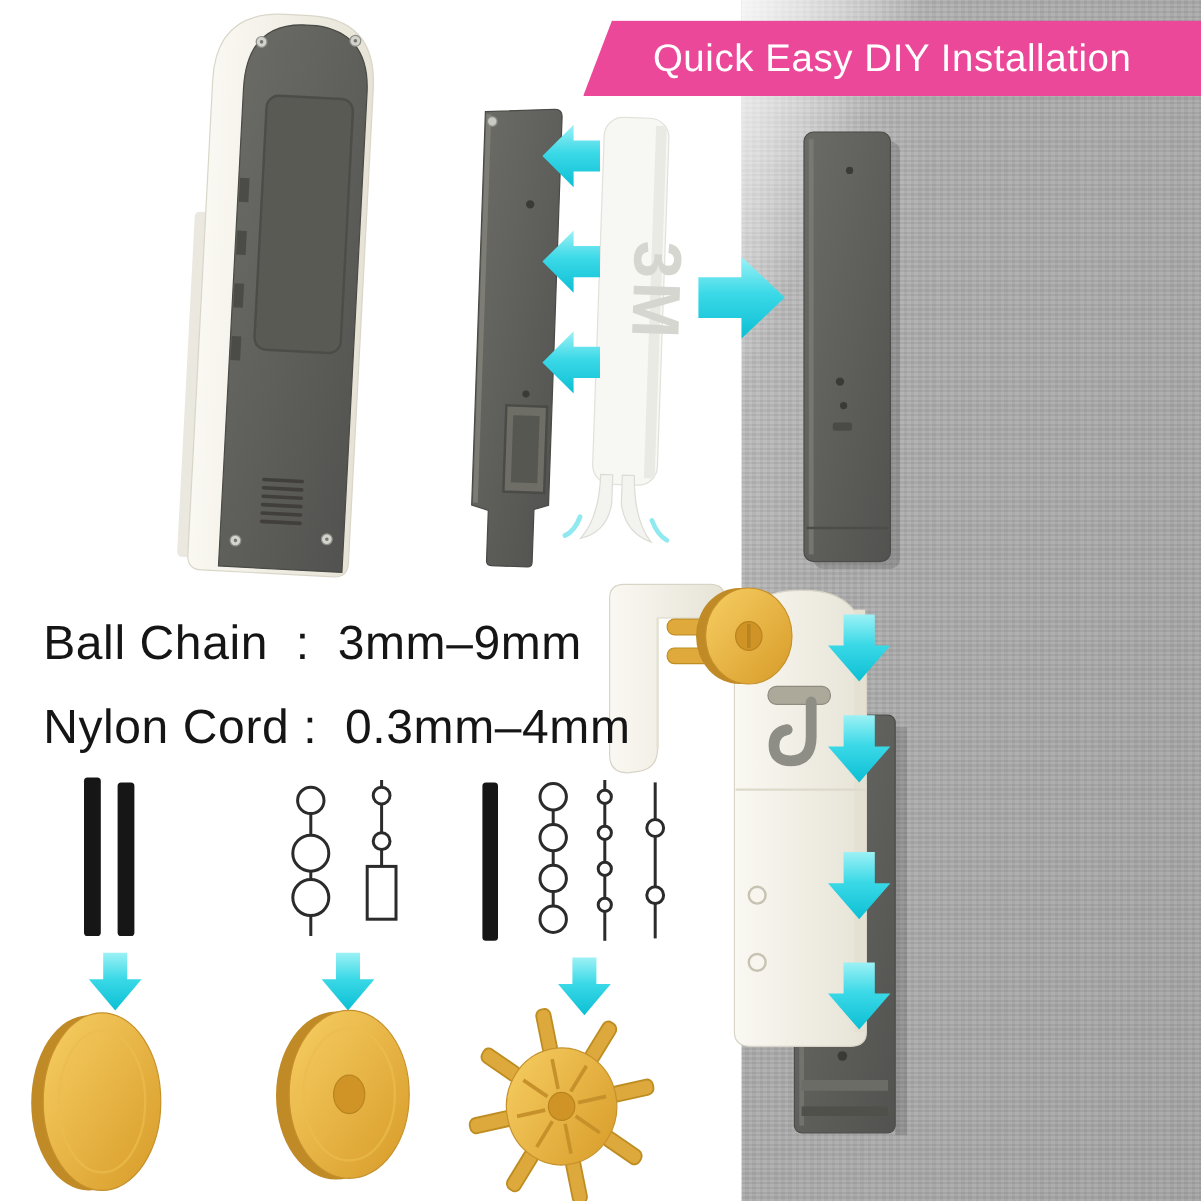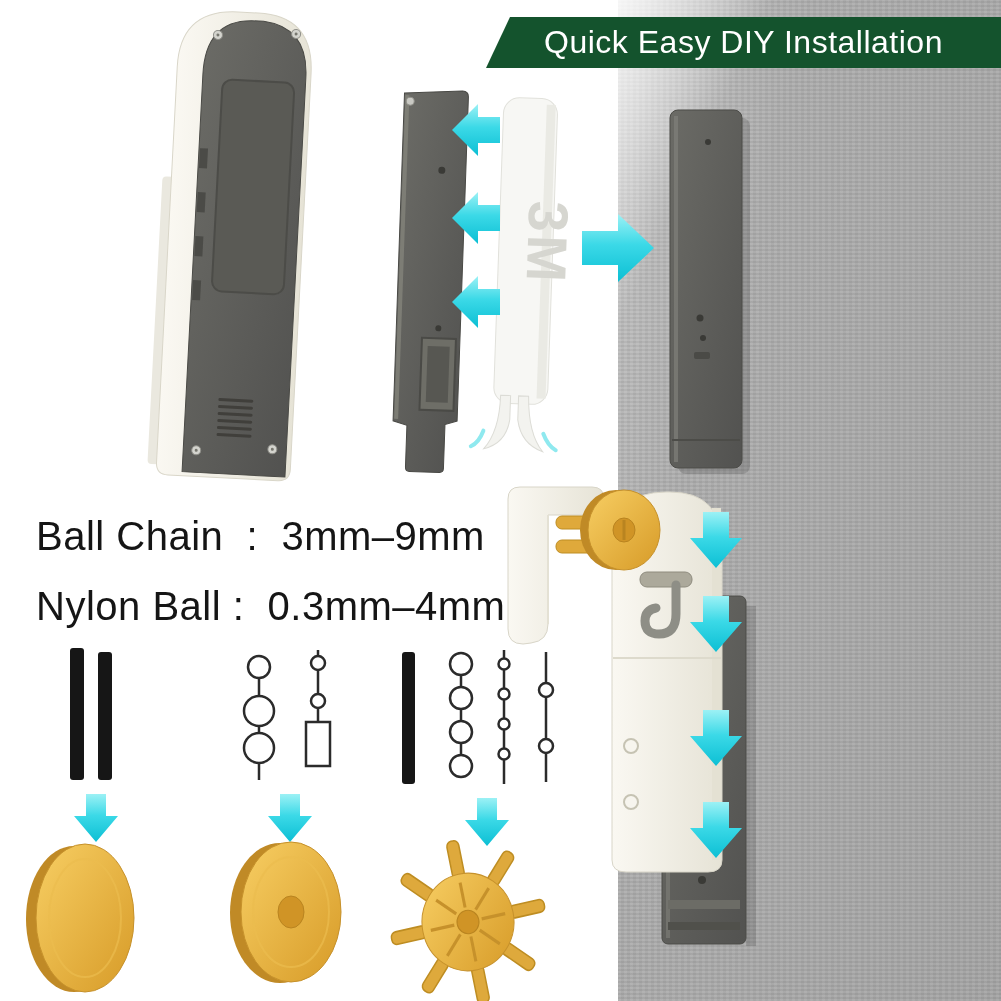--- a/index.html
+++ b/index.html
@@ -9,22 +9,22 @@
   }
   .wall{
     position:absolute;top:0;bottom:0;left:618px;right:0;
     background:
       linear-gradient(115deg, rgba(255,255,255,.85) 0%, rgba(255,255,255,0) 18%),
       repeating-linear-gradient(0deg, rgba(255,255,255,.05) 0 2px, rgba(0,0,0,.04) 2px 4px),
       repeating-linear-gradient(90deg, rgba(255,255,255,.03) 0 3px, rgba(0,0,0,.03) 3px 6px),
       linear-gradient(105deg,#C9C9C9 0%, #ADADAD 30%, #A4A4A4 100%);
   }
   .banner{
-    position:absolute;top:17px;left:486px;width:515px;height:51px;
-    background:#14532d;clip-path:polygon(24px 0,100% 0,100% 100%,0 100%);
+    position:absolute;top:17px;left:486px;width:515px;height:63px;
+    background:#ec4899;clip-path:polygon(24px 0,100% 0,100% 100%,0 100%);
     display:flex;align-items:center;justify-content:center;
     color:#ffffff;font-size:32px;letter-spacing:.5px;z-index:6;
   }
   .scene{position:absolute;inset:0;z-index:3;}
   .spec{
     position:absolute;left:36px;font-size:40px;color:#151515;
     letter-spacing:.5px;white-space:pre;z-index:4;
   }
   .spec.ball{top:514px;}
   .spec.nylon{top:584px;}
@@ -34,21 +34,21 @@
 
 <div class="stage">
 
   <div class="wall"></div>
 
   <div class="banner">
     <span>Quick Easy DIY Installation</span>
   </div>
 
   <div class="spec ball">Ball Chain  :  3mm–9mm</div>
-  <div class="spec nylon">Nylon Ball :  0.3mm–4mm</div>
+  <div class="spec nylon">Nylon Cord :  0.3mm–4mm</div>
 
   <svg class="scene" width="1001" height="1001" viewBox="0 0 1001 1001" xmlns="http://www.w3.org/2000/svg">
     <defs>
       <linearGradient id="cyanV" x1="0" y1="0" x2="0" y2="1">
         <stop offset="0" stop-color="#9CF1F5"></stop>
         <stop offset="0.45" stop-color="#3BD9E7"></stop>
         <stop offset="1" stop-color="#0CBFD4"></stop>
       </linearGradient>
       <linearGradient id="goldGrad" x1="0" y1="0" x2="1" y2="1">
         <stop offset="0" stop-color="#F7CE63"></stop>

